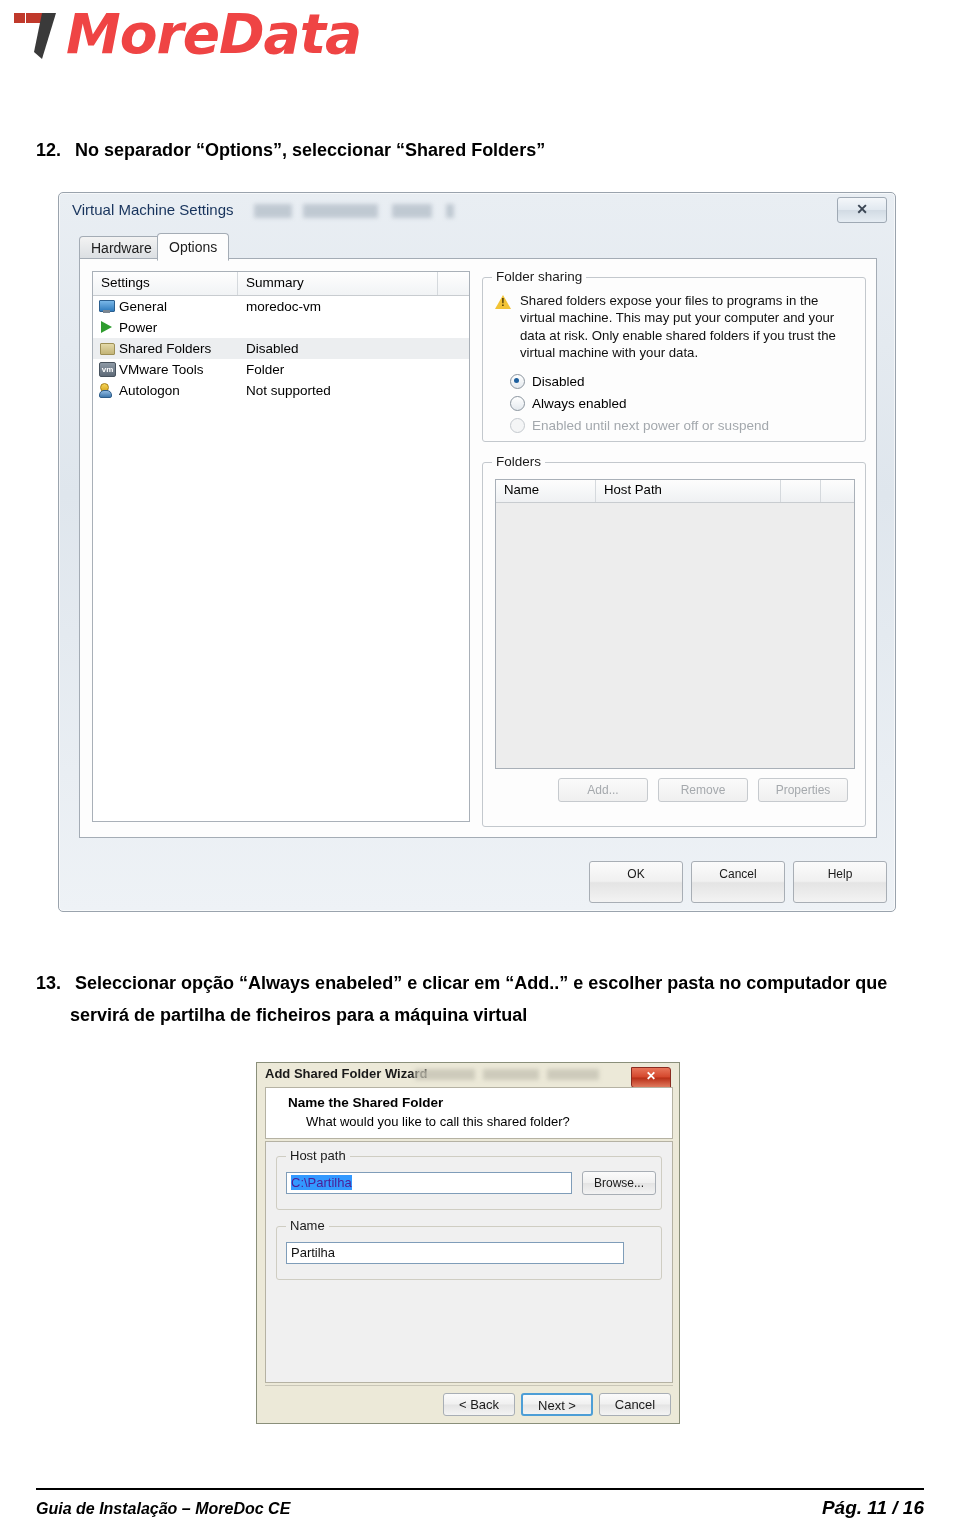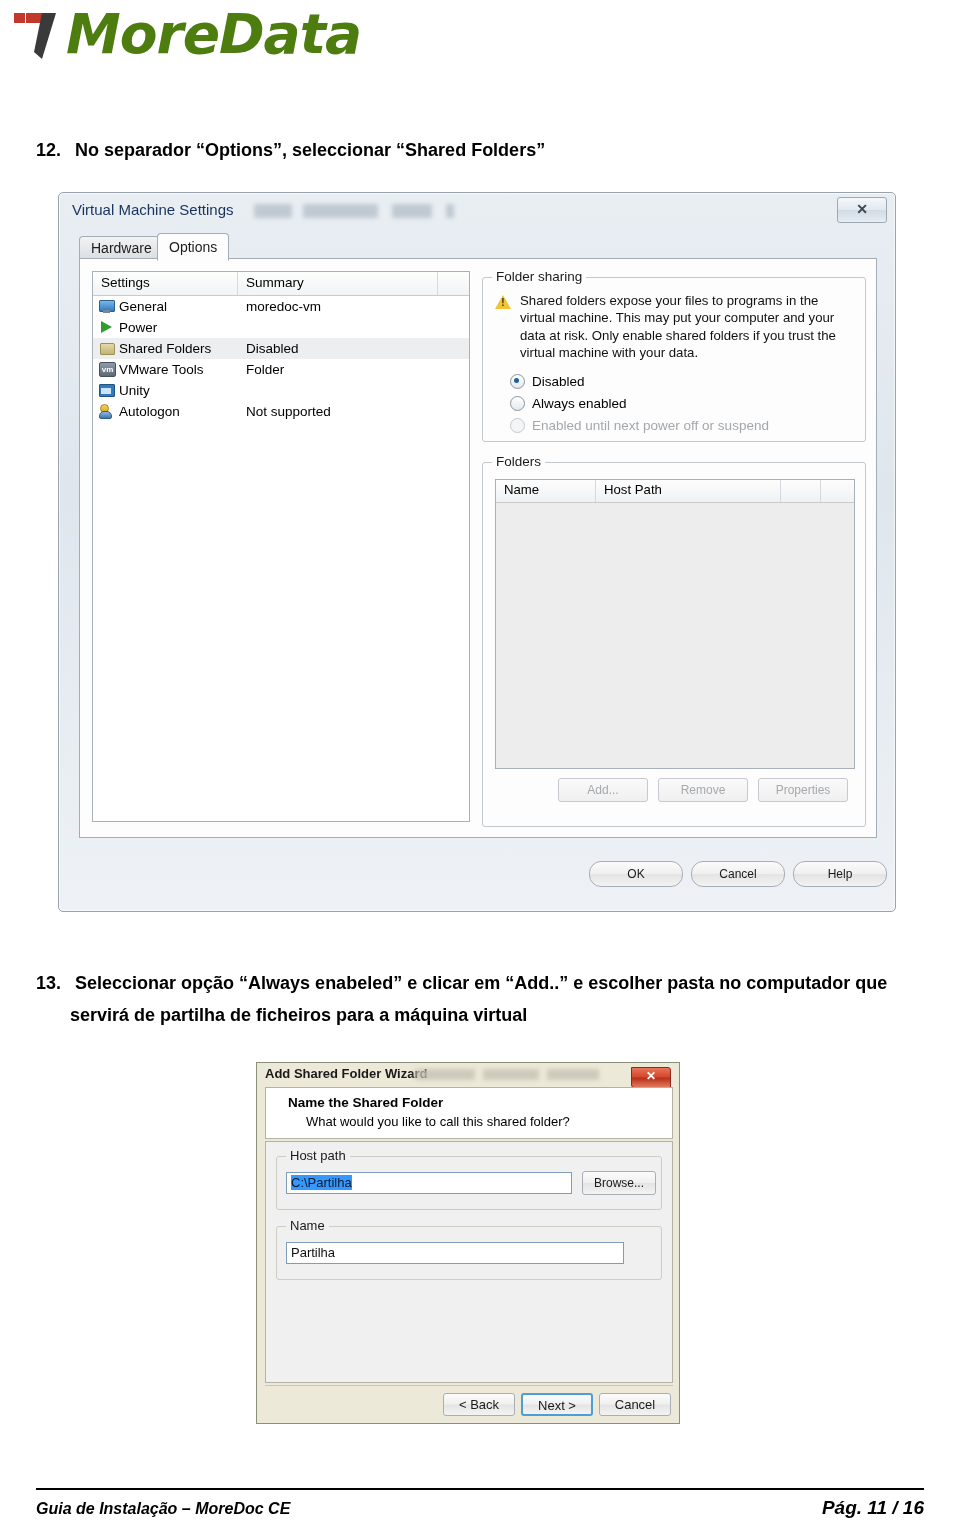--- a/index.html
+++ b/index.html
@@ -33,21 +33,21 @@
   }
   .logo-text {
     position: absolute;
     left: 58px;
     top: -2px;
     font-family: "DejaVu Sans", sans-serif;
     font-style: italic;
     font-weight: bold;
     font-size: 55px;
     letter-spacing: -1px;
-    color: #4d7c0f;
+    color: #ef4444;
     white-space: nowrap;
   }
 
   
   .step {
     position: absolute;
     font-size: 18px;
     font-weight: bold;
     line-height: 1.75;
     color: #000;
@@ -379,23 +379,22 @@
     width: 90px;
   }
   #btn-add { left: 75px; }
   #btn-remove { left: 175px; }
   #btn-properties { left: 275px; }
 
   .dlg-footer-btn {
     position: absolute;
     top: 668px;
     width: 94px;
-    height: 26px;
+    height: 42px;
     line-height: 24px;
-    border-radius: 12px;
   }
   #btn-ok { left: 530px; }
   #btn-cancel { left: 632px; }
   #btn-help { left: 734px; }
 
   
   .wiz-dialog {
     left: 256px;
     top: 1062px;
     width: 424px;
@@ -456,21 +455,21 @@
     line-height: 20px;
     padding-left: 4px;
     color: #111;
     overflow: hidden;
     white-space: nowrap;
   }
   #tf-hostpath { width: 286px; }
   #tf-name { width: 338px; }
   .sel-text {
     background: #3399ff;
-    color: #0f172a;
+    color: #4c1d95;
   }
   #btn-browse {
     position: absolute;
     left: 305px; top: 14px;
     width: 74px; height: 24px;
     line-height: 22px;
   }
 
   .wiz-footer-sep {
     position: absolute;
@@ -569,27 +568,20 @@
       </div>
 
       <div class="list-row">
         <div class="lr-name">
           <span class="ic ic-vm"></span>
           <span>VMware Tools</span>
         </div>
         <div class="lr-sum">Folder</div>
       </div>
 
-      <div class="list-row">
-        <div class="lr-name">
-          <span class="ic ic-window"></span>
-          <span>Unity</span>
-        </div>
-        <div class="lr-sum"></div>
-      </div>
 
       <div class="list-row">
         <div class="lr-name">
           <span class="ic ic-user"></span>
           <span>Autologon</span>
         </div>
         <div class="lr-sum">Not supported</div>
       </div>
     </div>
 

